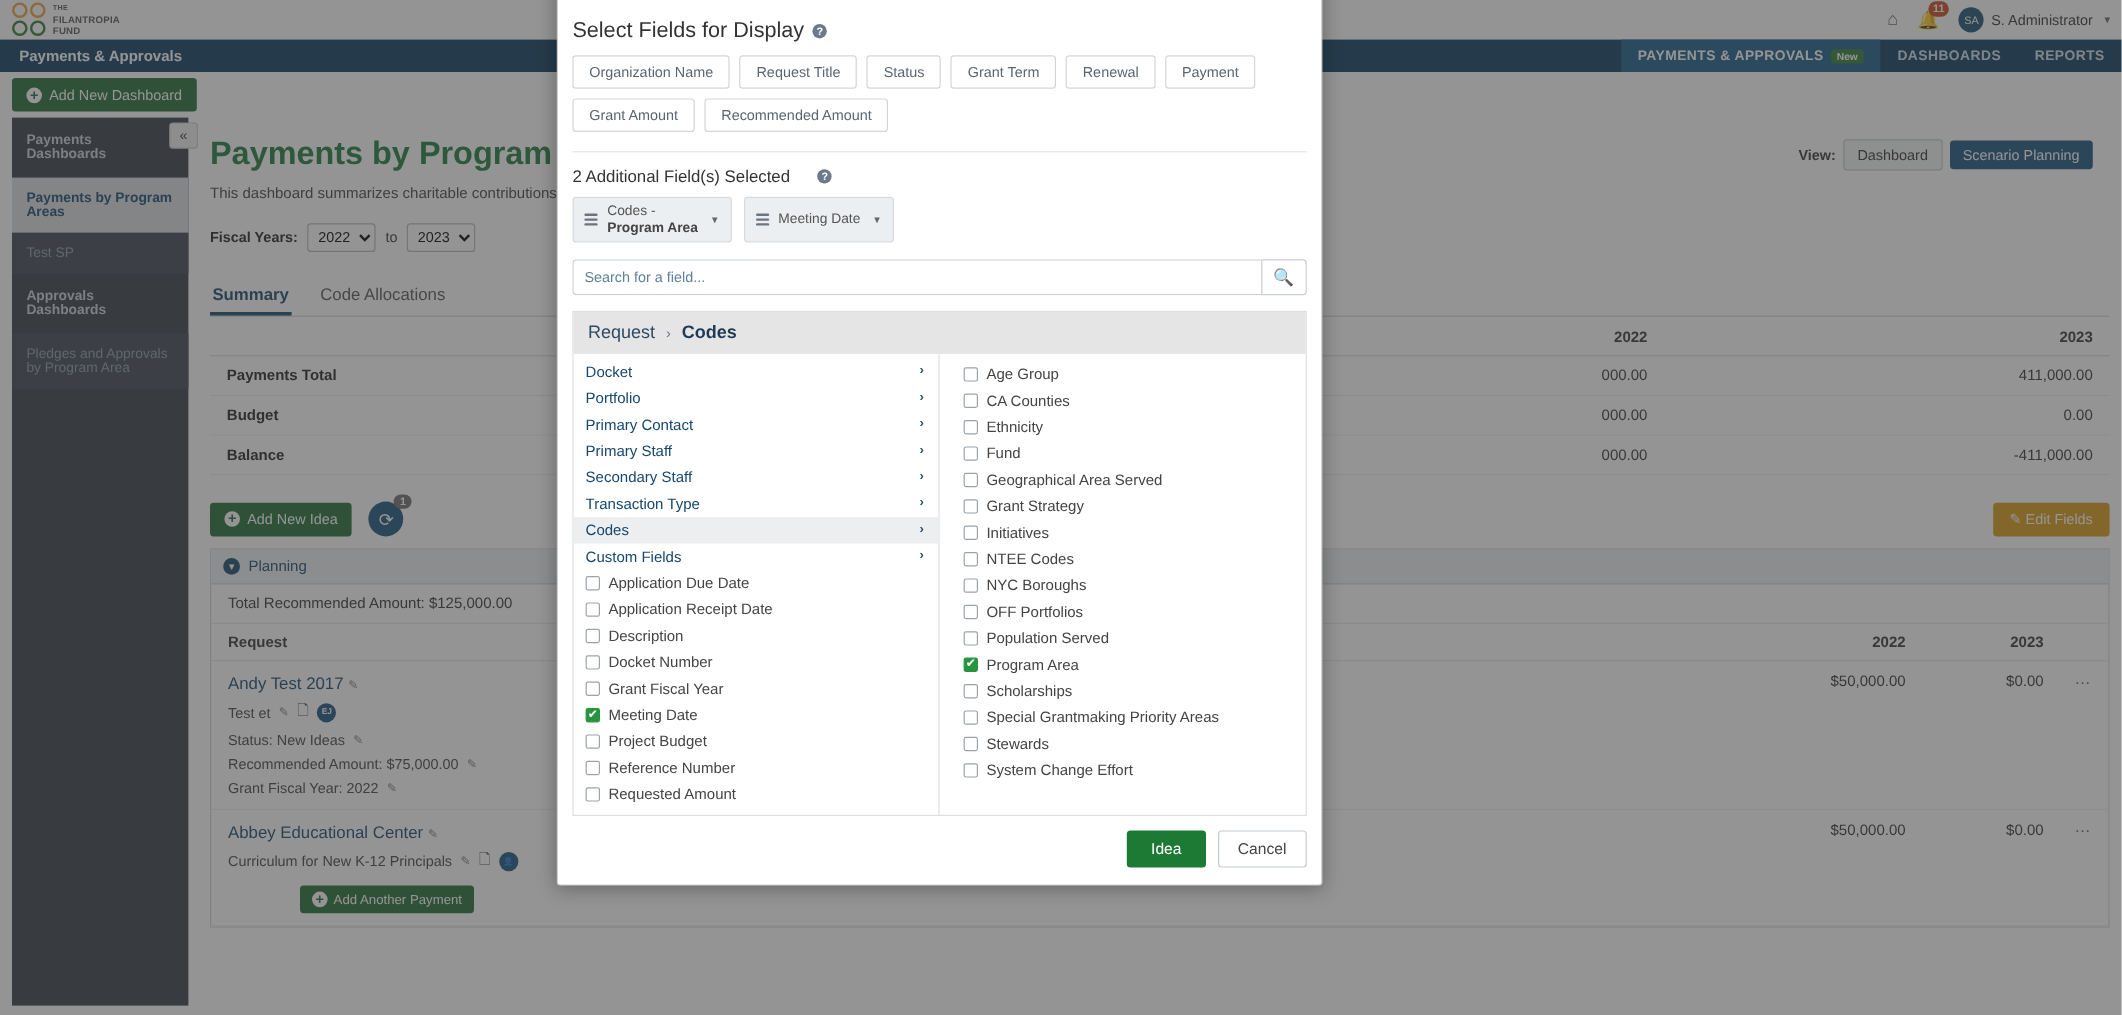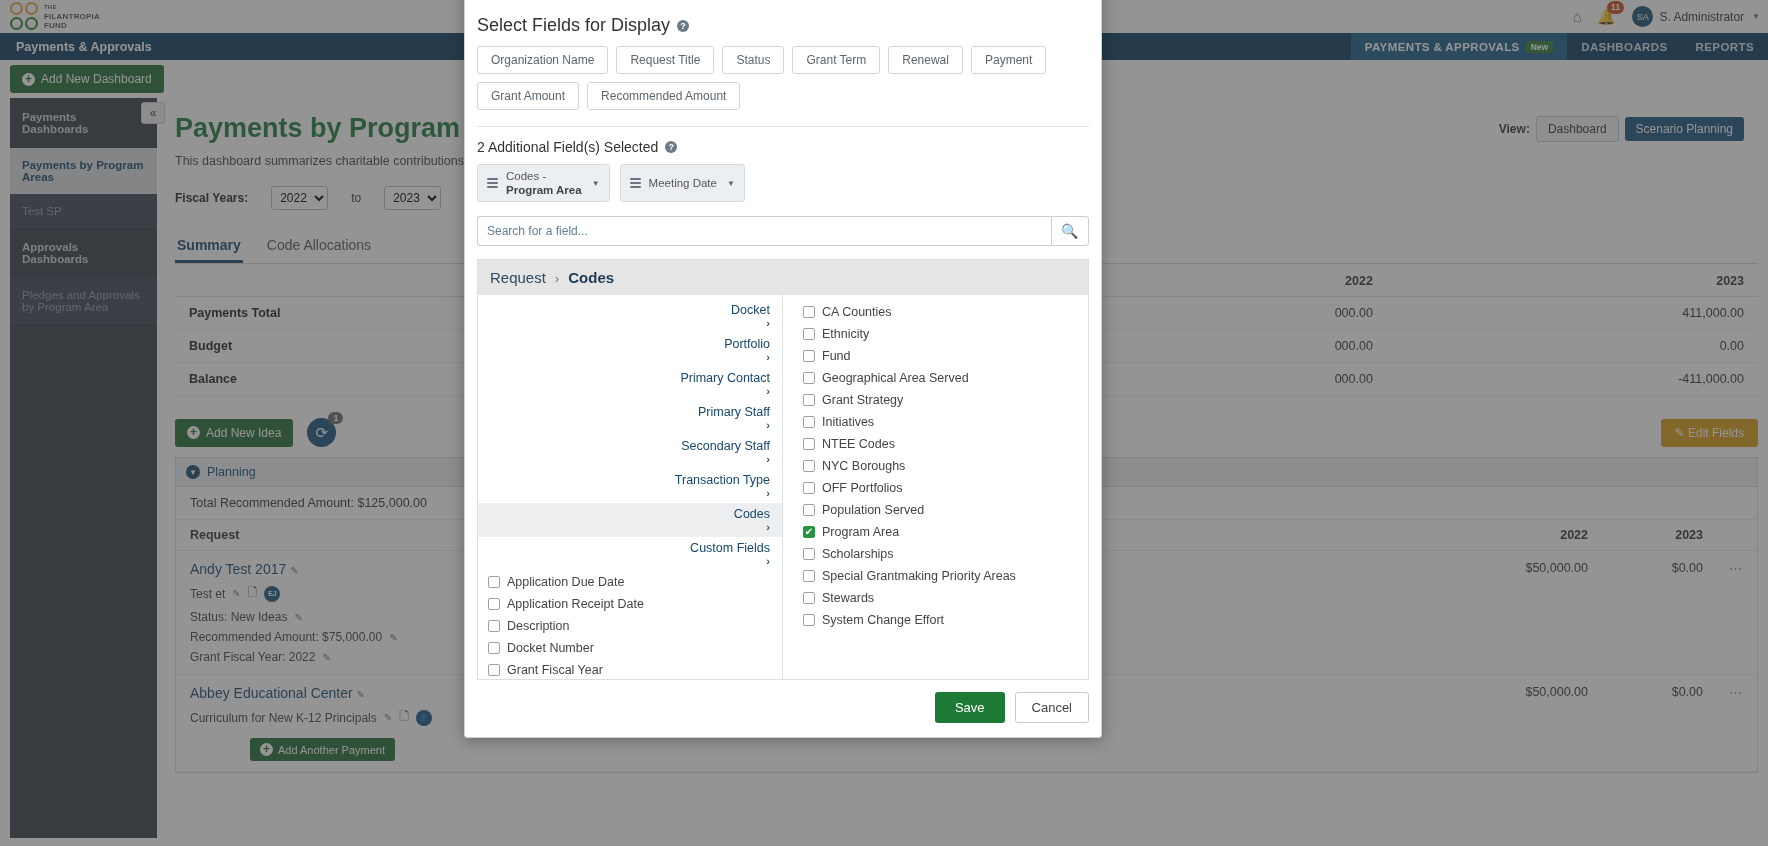--- a/index.html
+++ b/index.html
@@ -62,21 +62,21 @@
   .sb-item { font-size:11.5px; padding:11px 12px; cursor:pointer; }
   .sb-item.active { background:#d9dde0; color:#16476e; font-weight:bold; }
   .sb-item.dim { color:#8f99a3; background:#3c4652; }
 
   .content { flex:1; padding-left:18px; padding-top:10px; min-width:0; }
   h1.page-title { font-size:27px; color:#1e7a3a; margin:5px 0 10px; font-weight:bold; }
   .page-desc { font-size:12.5px; color:#444; margin-bottom:18px; }
   .criteria { font-size:12px; margin-bottom:14px; }
   .criteria b { color:#222; }
   .criteria a { color:#16476e; text-decoration:underline; cursor:pointer; }
-  .fy-row { display:flex; align-items:center; gap:23px; font-size:12px; margin-bottom:20px; }
+  .fy-row { display:flex; align-items:center; gap:8px; font-size:12px; margin-bottom:20px; }
   .fy-row b { color:#222; }
   select.fy { font-size:12px; padding:3px 4px; border:1px solid #bbb; border-radius:3px; background:#fff; }
 
   .tabs { display:flex; gap:22px; border-bottom:1px solid #d6d6d6; margin-bottom:0; }
   .tab { font-size:14px; padding:7px 2px; cursor:pointer; color:#555; }
   .tab.active { color:#16476e; font-weight:bold; border-bottom:3px solid #16476e; }
 
   table.summary { width:100%; border-collapse:collapse; margin-top:2px; font-size:12.5px; }
   table.summary th { text-align:right; padding:8px 14px; border-bottom:1px solid #ddd; font-size:12.5px; }
   table.summary td { padding:9px 14px; border-bottom:1px solid #eee; }
@@ -123,21 +123,21 @@
   .help-ic { width:12px; height:12px; border-radius:50%; background:#6b7b8a; color:#fff; font-size:9px;
              line-height:12px; text-align:center; font-weight:bold; cursor:pointer; flex:0 0 12px; }
 
   .chips { display:flex; flex-wrap:wrap; gap:8px; padding:0 0 0 12px; margin-bottom:10px; width:680px; }
   .chip-static {
     border:1px solid #d3d6d9; border-radius:3px; background:#fff; color:#5b6670;
     font-size:12px; padding:6px 13px; white-space:nowrap;
   }
   .divider { height:1px; background:#e4e4e4; margin:6px 12px 0; }
 
-  .sel-count { font-size:14px; color:#333; margin:12px 0 9px 12px; display:flex; align-items:center; gap:7px; }
+  .sel-count { font-size:14px; color:#333; margin:12px 0 9px 12px; display:flex; align-items:center; gap:23px; }
 
   .sel-chips { display:flex; gap:10px; padding-left:12px; align-items:stretch; margin-bottom:14px; }
   .sel-chip {
     background:#eceff1; border:1px solid #d7dbdf; border-radius:3px;
     display:flex; align-items:center; gap:8px; padding:4px 9px; font-size:11.5px; color:#555; cursor:pointer;
   }
   .hamb { display:inline-block; width:11px; }
   .hamb i { display:block; height:1.6px; background:#6b7480; margin:2.2px 0; border-radius:1px; }
   .chip-lines { line-height:14px; }
   .chip-lines .l2 { font-weight:bold; color:#444; }
@@ -157,22 +157,22 @@
   .picker { margin:0 12px; border:1px solid #dcdfe2; flex:1; display:flex; flex-direction:column; min-height:0; }
   .breadcrumb-bar { background:#e5e5e5; padding:9px 12px; font-size:15px; color:#2f4a63; }
   .breadcrumb-bar .crumb-sep { margin:0 5px; color:#64798d; font-size:12px; }
   .breadcrumb-bar b { color:#1f3b54; }
 
   .picker-body { display:flex; flex:1; min-height:0; }
   .col-left { width:305px; border-right:1px solid #dcdfe2; overflow:hidden; padding:4px 0 0; }
   .col-right { flex:1; overflow:hidden; padding:6px 0 0 10px; }
 
   .tree-item {
-    display:flex; align-items:flex-end; justify-content:space-between;
-    padding:4px 12px 4px 10px; font-size:12.5px; color:#16476e; cursor:pointer;flex-direction:column;
+    display:flex; align-items:flex-start; justify-content:space-between;
+    padding:4px 12px 4px 10px; font-size:12.5px; color:#16476e; cursor:pointer;
   }
   .tree-item.sel { background:#eceef0; }
   .tree-arrow { color:#2a5276; font-size:11px; font-weight:bold; }
 
   .cb-item { display:flex; align-items:center; gap:7px; padding:4px 10px; font-size:12.5px; color:#444; cursor:pointer; }
   .cb {
     width:12px; height:12px; border:1px solid #9aa3ab; border-radius:2px; background:#fff;
     flex:0 0 12px; display:flex; align-items:center; justify-content:center;
   }
   .cb.on { background:#27953f; border-color:#27953f; }
@@ -518,20 +518,24 @@
         <div class="cb-item">
           <span class="cb"></span>
           <span>Requested Amount</span>
         </div>
 
       </div>
 
       <div class="col-right">
         <div class="cb-item">
           <span class="cb"></span>
+          <span>Age Group</span>
+        </div>
+        <div class="cb-item">
+          <span class="cb"></span>
           <span>CA Counties</span>
         </div>
         <div class="cb-item">
           <span class="cb"></span>
           <span>Ethnicity</span>
         </div>
         <div class="cb-item">
           <span class="cb"></span>
           <span>Fund</span>
         </div>
@@ -586,16 +590,16 @@
         <div class="cb-item">
           
           
         </div>
 
       </div>
     </div>
   </div>
 
   <div class="modal-foot">
-    <button class="btn-save">Save</button>
+    <button class="btn-save">Idea</button>
     <button class="btn-cancel">Cancel</button>
   </div>
 </div>
 
 </body></html>

